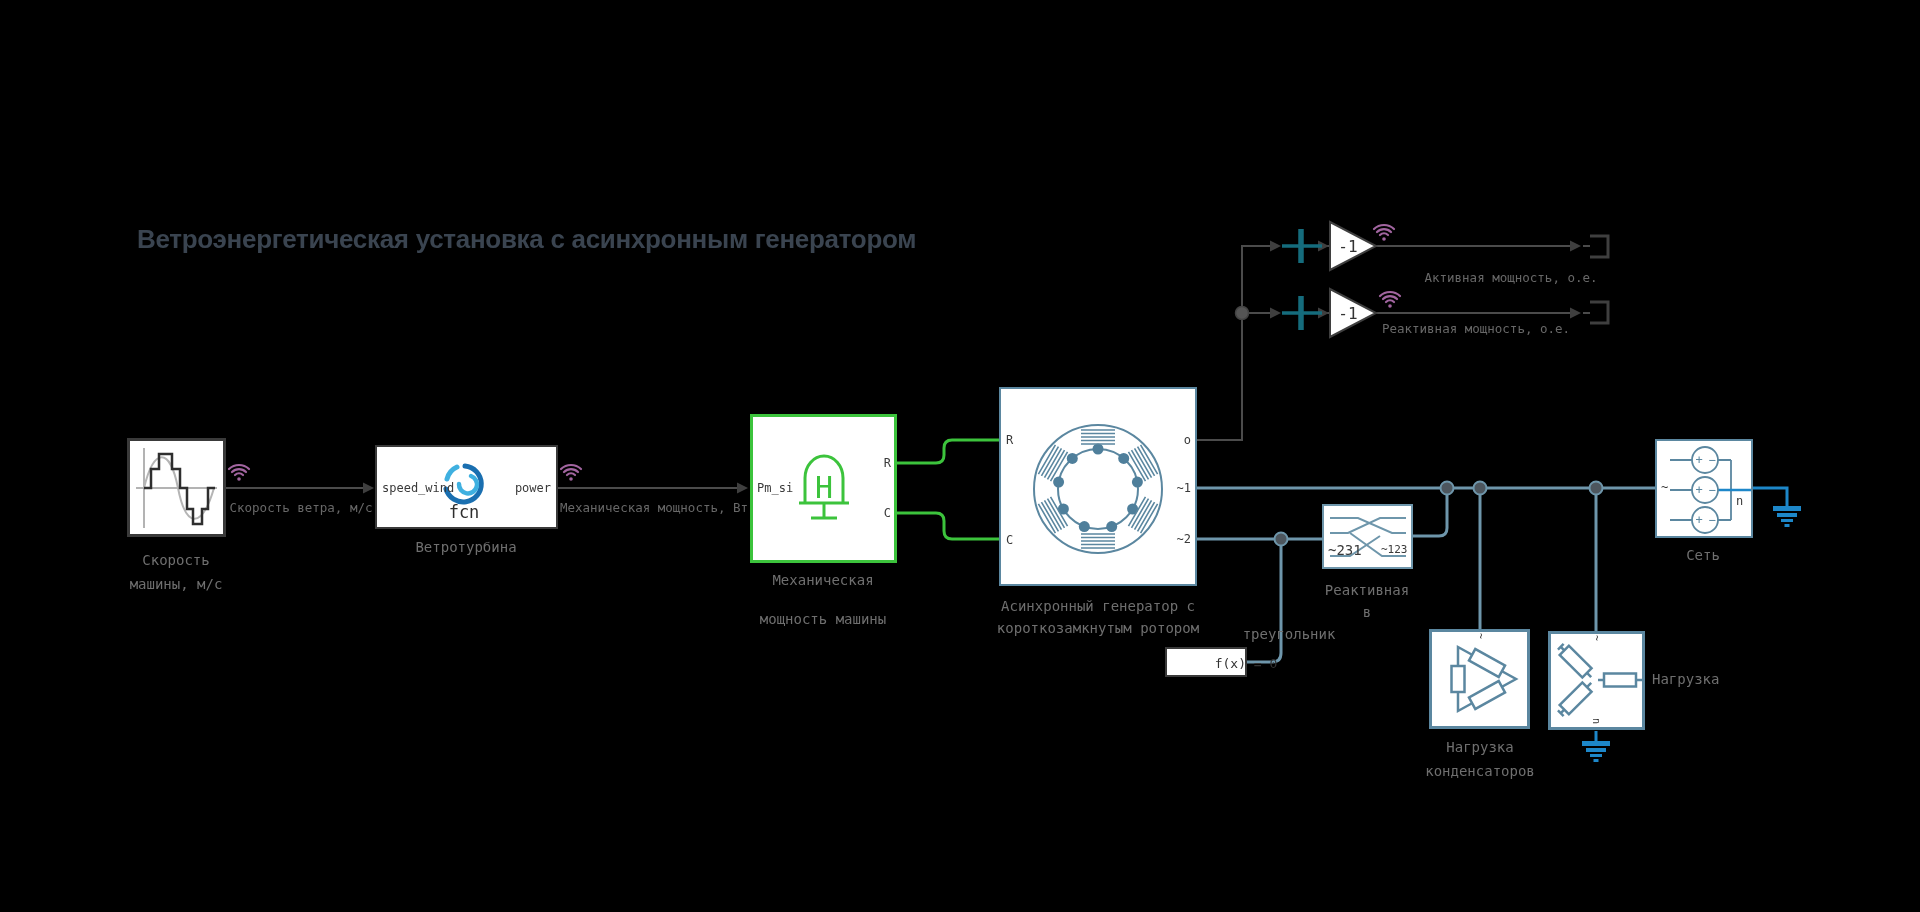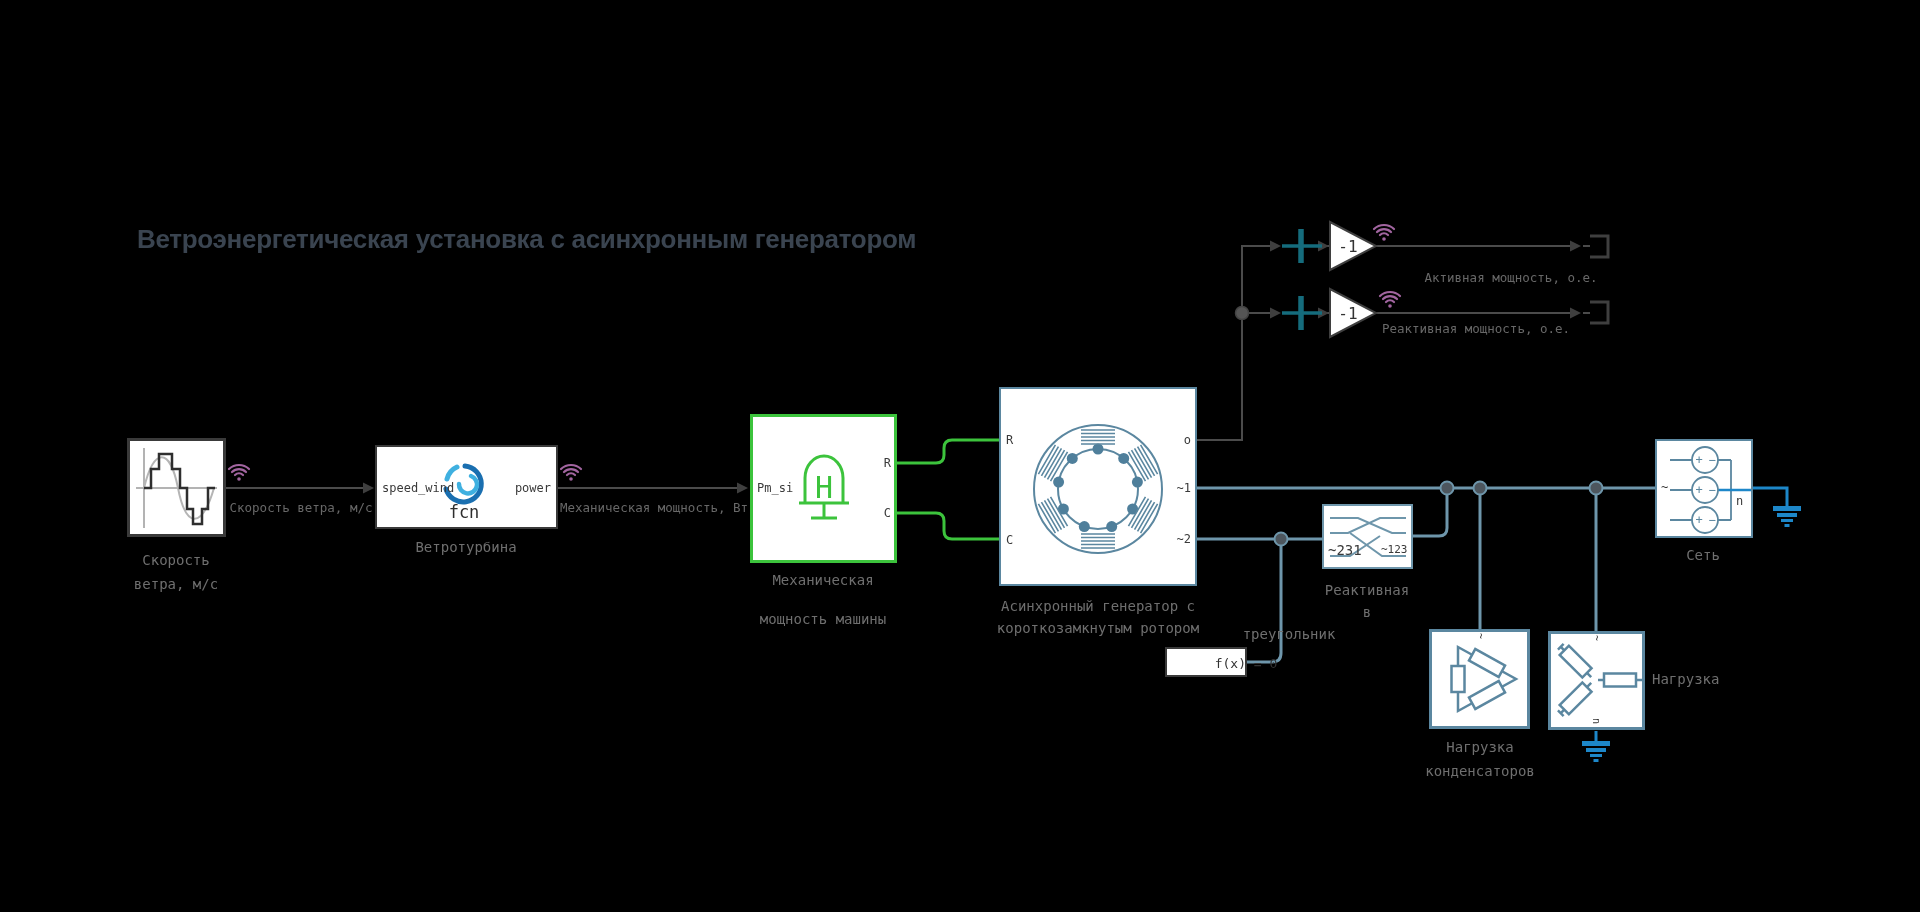--- a/index.html
+++ b/index.html
@@ -141,21 +141,21 @@
 
   <div class="block" style="left:127px;top:438px;width:99px;height:99px;border:3px solid #3a3a3a;">
     <svg width="93" height="93" viewBox="0 0 93 93">
       <path d="M14,7 V87" stroke="#9a9a9a" stroke-width="1.5" fill="none"></path>
       <path d="M6,47 H87" stroke="#9a9a9a" stroke-width="1.5" fill="none"></path>
       <path d="M14,47 C24,6 40,6 48,47 C56,88 72,88 84,47" stroke="#b5b5b5" stroke-width="2" fill="none"></path>
       <path d="M14,47 H21 V28 H29 V13 H42 V28 H50 V47 H57 V68 H63 V83 H72 V68 H78 V47 H85" stroke="#2e2e2e" stroke-width="2.5" fill="none"></path>
     </svg>
   </div>
   <div class="caption" style="left:176px;top:551px;">Скорость</div>
-  <div class="caption" style="left:176px;top:575px;">ветра, м/с</div>
+  <div class="caption" style="left:176px;top:575px;">машины, м/с</div>
 
   <div class="block" style="left:375px;top:445px;width:183px;height:84px;border:2px solid #3a3a3a;">
     <svg class="blocksvg" style="left:63px;top:14px;" width="46" height="46" viewBox="0 0 46 46">
       <path d="M25,5 A18,18 0 1 1 6,28" stroke="#1a6fb0" stroke-width="5" fill="none" stroke-linecap="round"></path>
       <path d="M7,18 A18,18 0 0 1 17,6" stroke="#3fb0e0" stroke-width="5" fill="none" stroke-linecap="round"></path>
       <path d="M19,23 A9,9 0 1 0 31,15" stroke="#3fb0e0" stroke-width="4.5" fill="none" stroke-linecap="round"></path>
     </svg>
   </div>
   <div class="portlabel" style="left:382px;top:481px;">speed_wind</div>
   <div class="portlabel right" style="left:551px;top:481px;">power</div>

